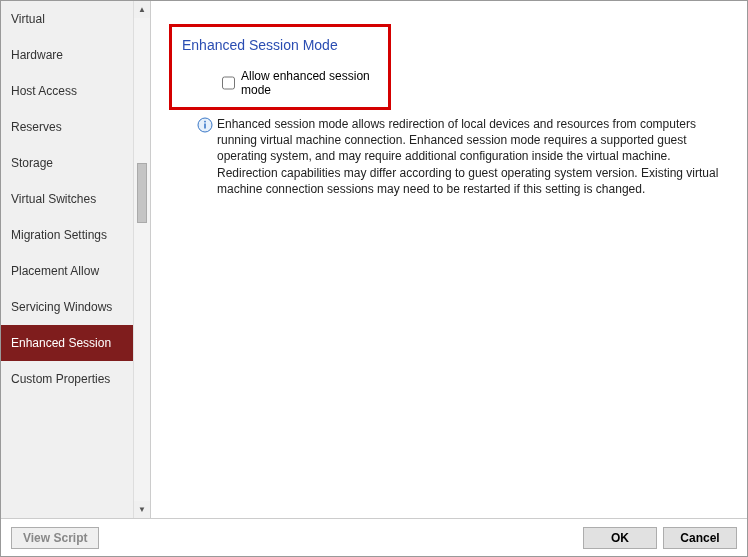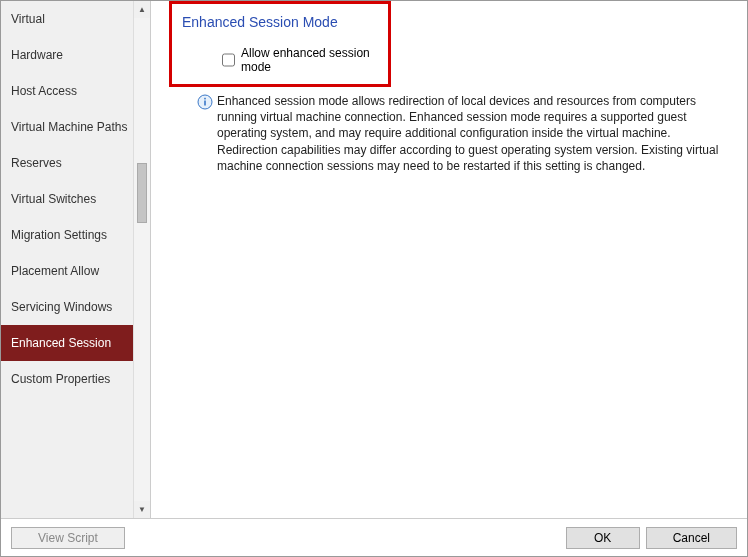--- a/index.html
+++ b/index.html
@@ -99,20 +99,21 @@
     top: 30%;
     height: 60px;
     background: #c4c4c4;
     border: 1px solid #aaa;
   }
   .content {
     flex: 1;
     padding: 0;
     position: relative;
     overflow: hidden;
+    margin-top: 23px;
   }
   .content-inner {
     padding: 0 18px 10px 18px;
   }
   .highlight-box {
     border: 3px solid #d40000;
     margin: 0 0 8px 0;
     padding: 6px 10px 10px 10px;
     width: 222px;
   }
@@ -160,45 +161,46 @@
     background: #fff;
   }
   .footer-spacer { flex: 1; }
   .btn {
     min-width: 74px;
     height: 22px;
     border: 1px solid #adadad;
     background: #e1e1e1;
     font-size: 12px;
     cursor: pointer;
-    padding: 0 26px;
+    padding: 0 11px;
     display: inline-flex;
     align-items: center;
     justify-content: center;
+    font-weight: bold;
   }
   .btn:disabled, .btn.disabled {
     color: #888;
     background: #efefef;
     cursor: default;
   }
 </style>
 </head>
 <body>
 
 <div class="window">
   <div class="body-area">
 
     <div class="sidebar">
       <div class="sidebar-scroll">
         <div class="sidebar-items" id="sidebar-items">
             <div class="sidebar-item">Virtual</div>
             <div class="sidebar-item">Hardware</div>
             <div class="sidebar-item">Host Access</div>
-            <div class="sidebar-item">Virtual Machine Paths</div>
             <div class="sidebar-item">Reserves</div>
+            <div class="sidebar-item">Storage</div>
             <div class="sidebar-item">Virtual Switches</div>
             <div class="sidebar-item">Migration Settings</div>
             <div class="sidebar-item">Placement Allow</div>
             <div class="sidebar-item">Servicing Windows</div>
             <div class="sidebar-item selected">Enhanced Session</div>
             <div class="sidebar-item">Custom Properties</div>
           </div>
         <div class="vscroll">
           <div class="vscroll-btn">▲</div>
           <div class="vscroll-track">

